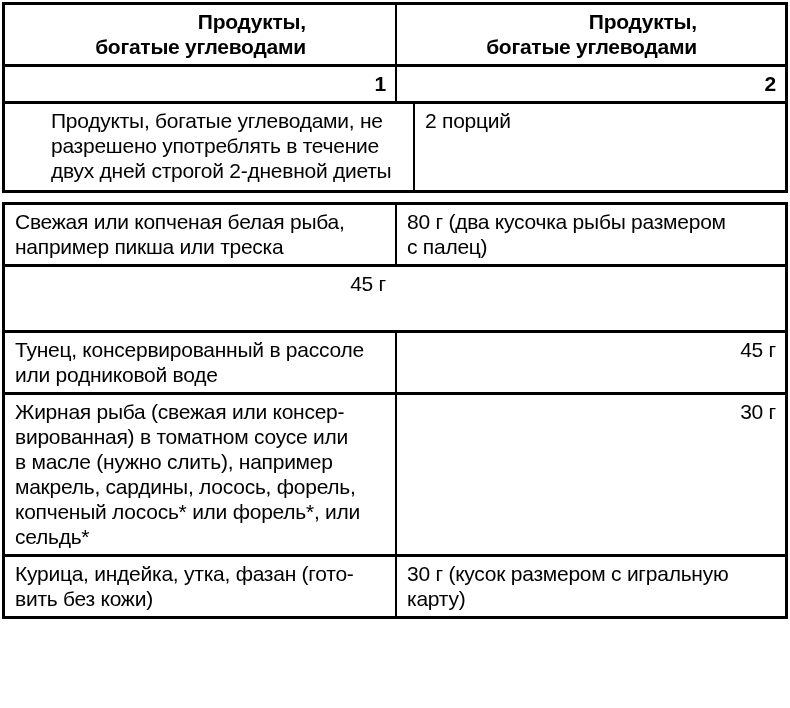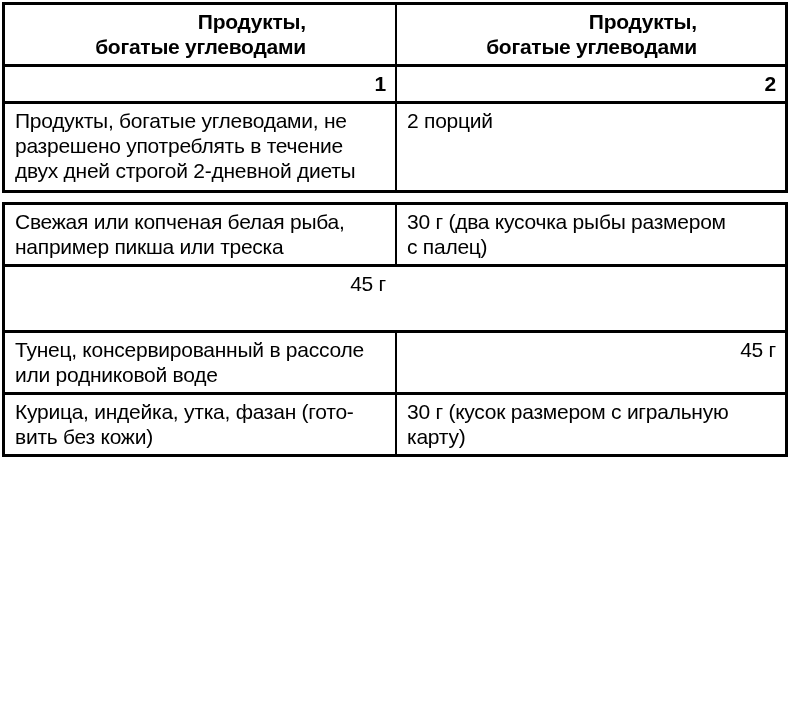--- a/index.html
+++ b/index.html
@@ -40,21 +40,21 @@
   .bold { font-weight: bold; }
   .ctr { text-align: right; }
   .vctr {
     display: flex;
     align-items: center;
     justify-content: center;
   }
   
   .t1-r1 { min-height: 52px; }
   .t1-r2 { min-height: 28px; }
-  .t1-r3 { min-height: 86px; }
+  .t1-r3 { min-height: 86px; padding-left: 36px; }
   .t2-r1 { min-height: 52px; }
   .t2-r2 { min-height: 60px; }
   .t2-r3 { min-height: 58px; }
   .t2-r4 { min-height: 57px; }
   .t2-r5 { min-height: 54px; margin-top: 6px; }
   .t2-r6 { min-height: 156px; }
   .t2-r7 { min-height: 52px; }
 </style>
 </head>
 <body>
@@ -77,30 +77,39 @@
     <div class="cell">2 порций</div>
   </div>
 </div>
 
 <div class="tbl-gap"></div>
 
 <div class="tbl">
   <div class="t-row t2-r3">
     <div class="cell">Свежая или копченая белая рыба,
 например пикша или треска</div>
-    <div class="cell">30 г (два кусочка рыбы размером
+    <div class="cell">80 г (два кусочка рыбы размером
 с палец)</div>
   </div>
   <div class="t-row t2-r4">
     <div class="cell ctr">45 г</div>
   </div>
   <div class="t-row t2-r5">
     <div class="cell">Тунец, консервированный в рассоле
 или родниковой воде</div>
     <div class="cell ctr">45 г</div>
   </div>
+  <div class="t-row t2-r6">
+    <div class="cell">Жирная рыба (свежая или консер-
+вированная) в томатном соусе или
+в масле (нужно слить), например
+макрель, сардины, лосось, форель,
+копченый лосось* или форель*, или
+сельдь*</div>
+    <div class="cell ctr">30 г</div>
+  </div>
   <div class="t-row t2-r7">
     <div class="cell">Курица, индейка, утка, фазан (гото-
 вить без кожи)</div>
     <div class="cell">30 г (кусок размером с игральную
 карту)</div>
   </div>
 </div>
 
 </body></html>

